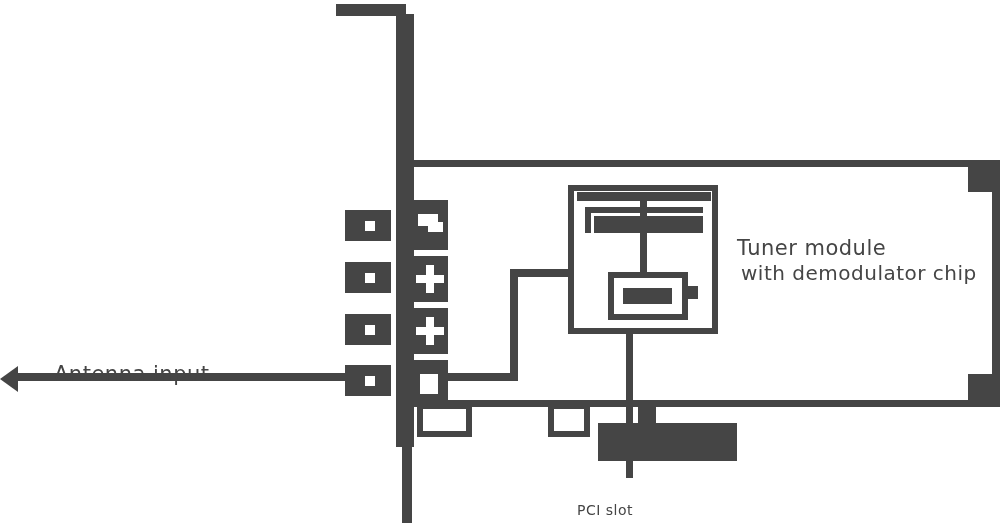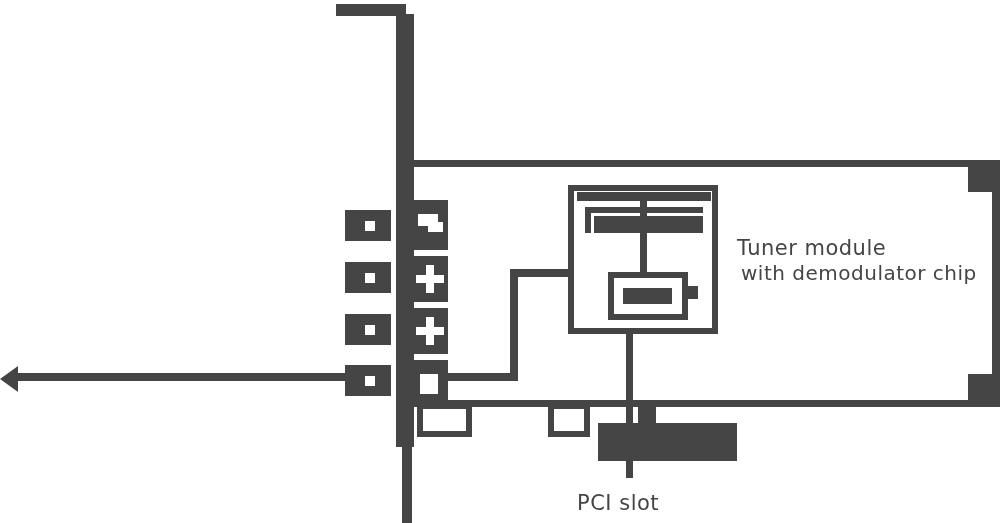--- a/index.html
+++ b/index.html
@@ -74,19 +74,20 @@
   <div class="abs ink" style="left:585px;top:207px;width:118px;height:6px;"></div>
   <div class="abs ink" style="left:585px;top:207px;width:6px;height:26px;"></div>
   <div class="abs ink" style="left:594px;top:216px;width:109px;height:17px;"></div>
   <div class="abs ink" style="left:640px;top:201px;width:7px;height:72px;"></div>
   <div class="outline" style="left:608px;top:272px;width:80px;height:48px;"></div>
   <div class="abs ink" style="left:688px;top:286px;width:10px;height:13px;"></div>
   <div class="abs ink" style="left:623px;top:288px;width:49px;height:16px;"></div>
 
   <div class="abs" style="left:0px;top:366px;width:0;height:0;border-top:13px solid transparent;border-bottom:13px solid transparent;border-right:18px solid var(--ink);"></div>
   <div class="abs ink" style="left:14px;top:373px;width:331px;height:8px;"></div>
+  <div class="lbl" style="left:54px;top:362px;font-size:21px;">Antenna input</div>
 
   <div class="lbl" style="left:737px;top:236px;font-size:21px;">Tuner module</div>
   <div class="lbl" style="left:741px;top:261px;font-size:20px;">with demodulator chip</div>
 
-  <div class="lbl" style="left:577px;top:491px;font-size:21px;">PCI slot</div>
+  <div class="lbl" style="left:577px;top:502px;font-size:14px;">PCI slot</div>
 
 </div>
 
 </body></html>

